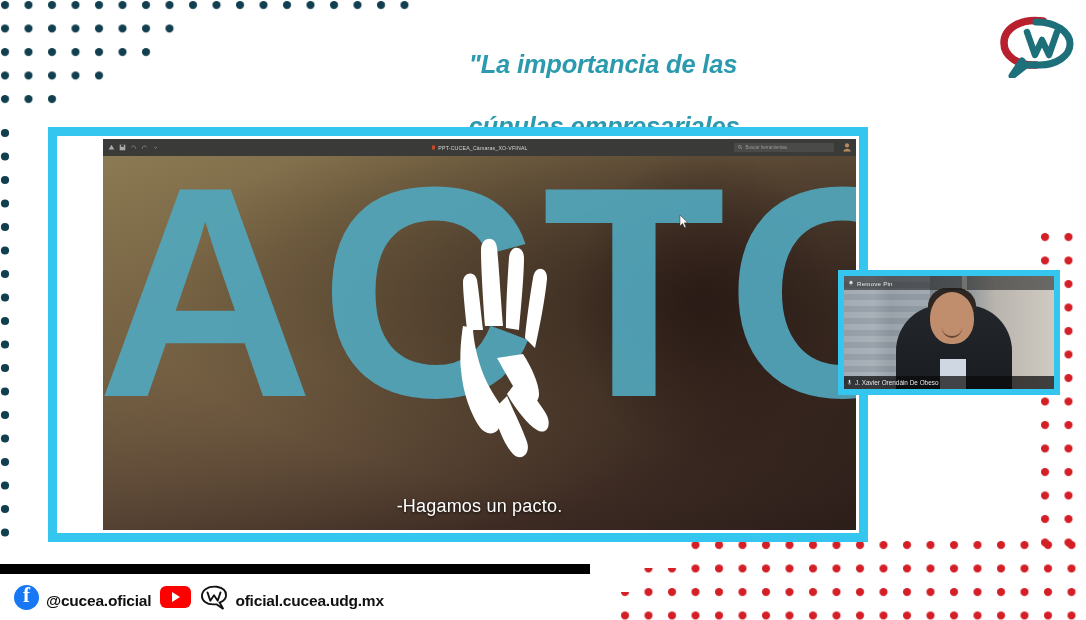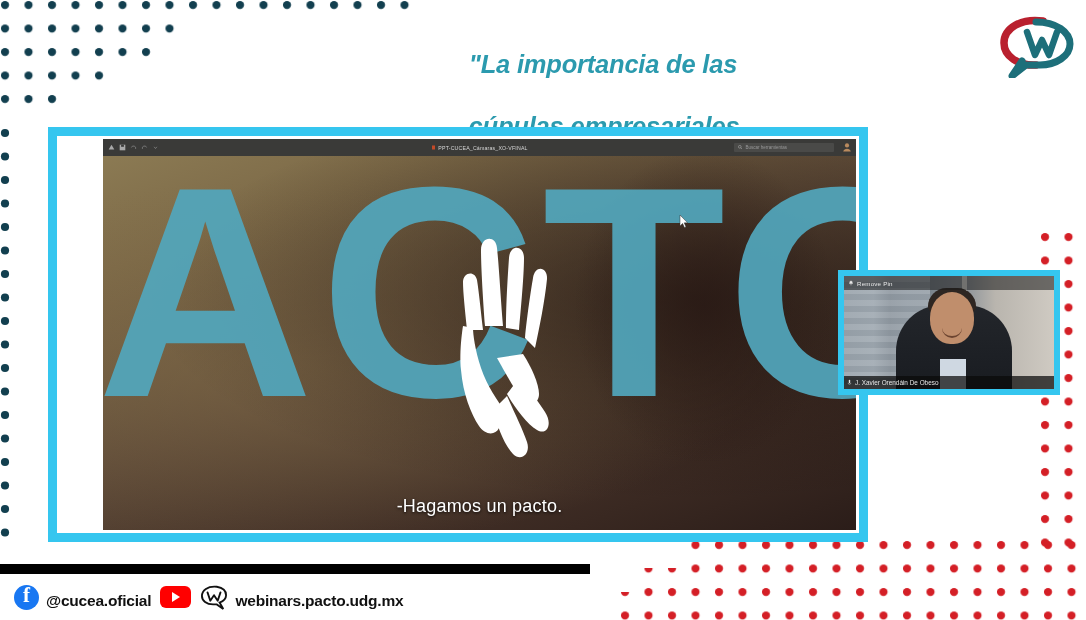--- a/index.html
+++ b/index.html
@@ -361,18 +361,18 @@
 
     <div class="item">
       <span class="yt-icon"></span>
     </div>
 
     <div class="item">
       <svg class="w-icon" viewBox="0 0 30 28">
         <path d="M18,3 C8,2 2,7 2,13 C2,18 7,22 14,22 L18,22 L25,27 L21,20 C26,18 28,15 28,12 C28,7 24,4 18,3 Z" fill="none" stroke="#111" stroke-width="2"></path>
         <path d="M8,9 L11,18 L15,12 L19,18 L22,9" fill="none" stroke="#111" stroke-width="2" stroke-linejoin="round" stroke-linecap="round"></path>
       </svg>
-      <span class="txt">webinars.pacto.udg.mx</span>
+      <span class="txt">oficial.cucea.udg.mx</span>
     </div>
 
   </div>
 
 </div>
 
 </body></html>

